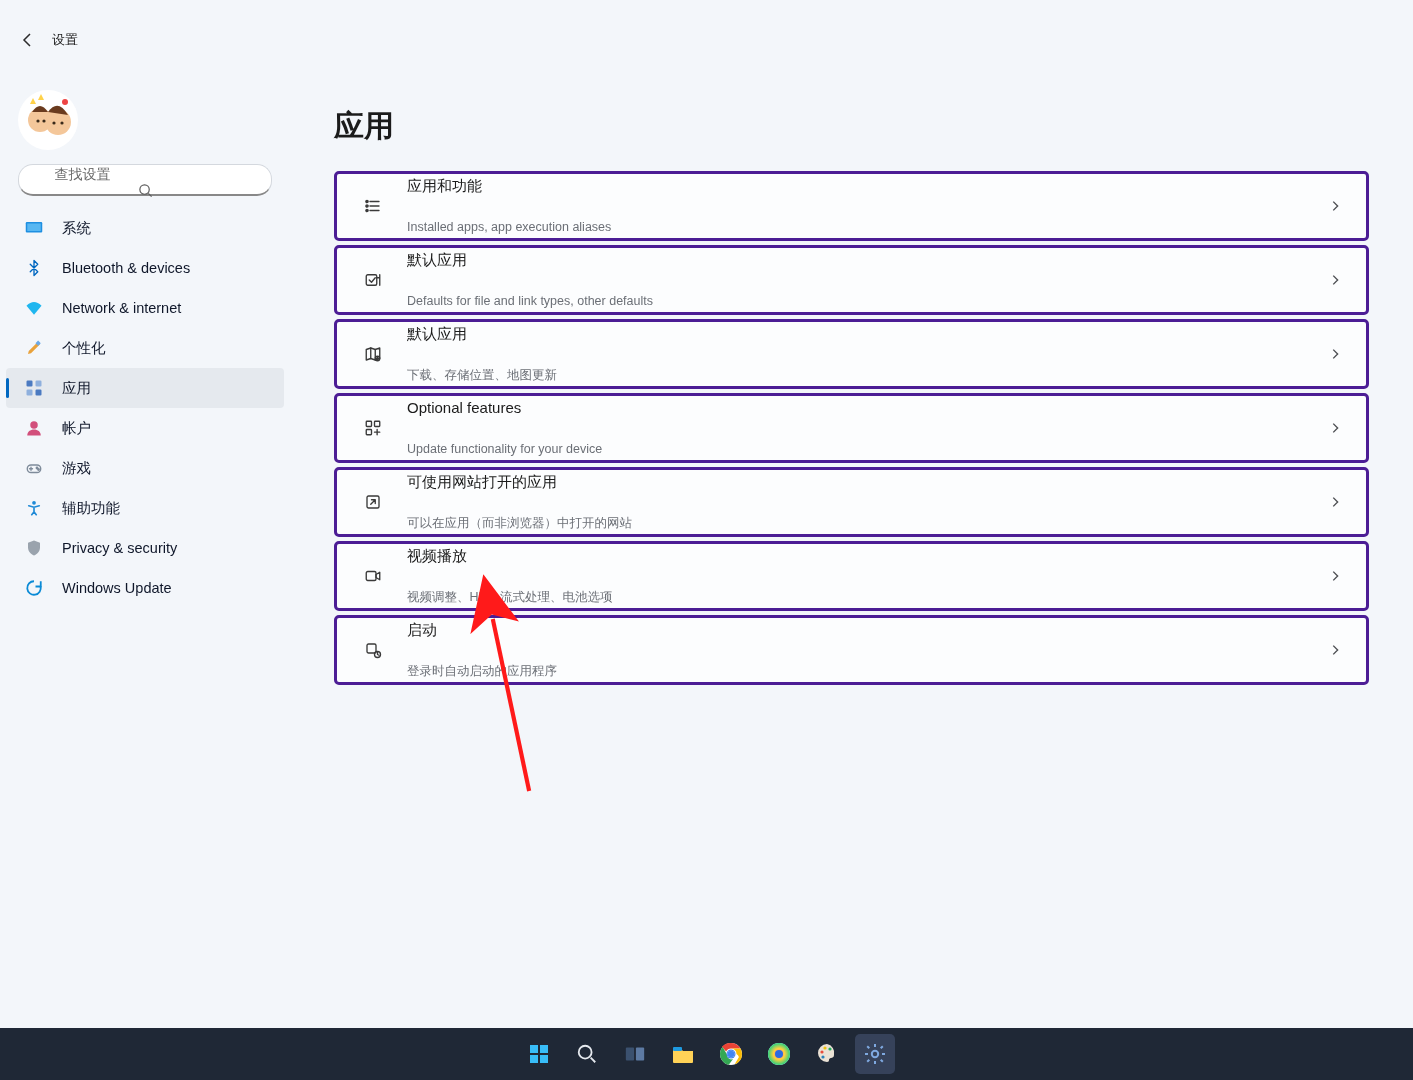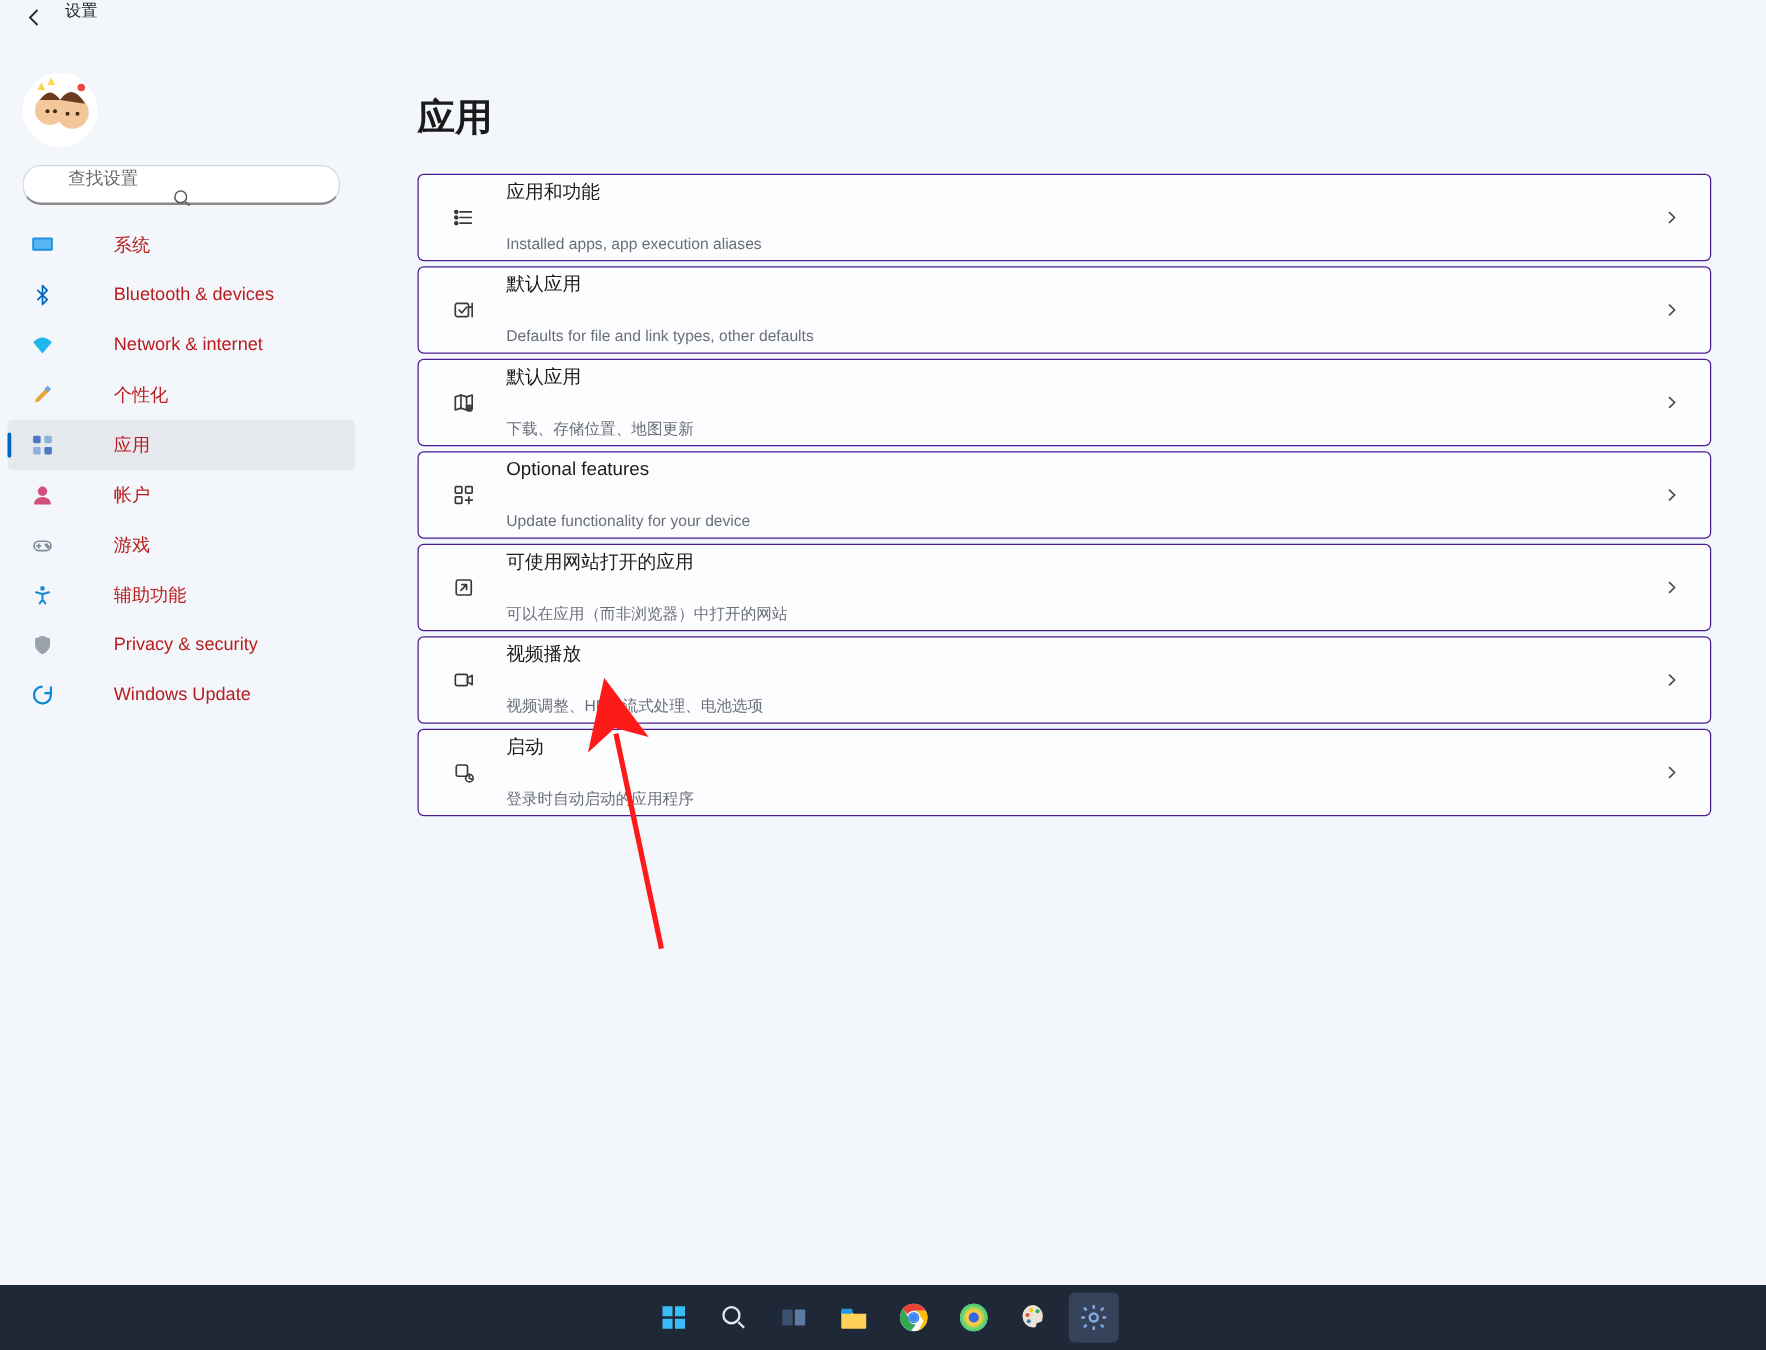--- a/index.html
+++ b/index.html
@@ -1,38 +1,38 @@
 <!DOCTYPE html>
 <html><head>
 <meta charset="utf-8">
 <style>
 html,body{margin:0;padding:0;width:1413px;height:1080px;font-family:"Segoe UI","Microsoft YaHei",sans-serif;background:#f3f6fa;overflow:hidden;color:#1b1b1b;}
-.header{display:flex;align-items:flex-start;height:48px;padding:0 14px;font-size:13px;}
+.header{display:flex;align-items:center;height:48px;padding:16px 14px;font-size:13px;}
 .back{width:28px;height:28px;display:flex;align-items:center;justify-content:center;border-radius:4px;color:#2b2b2b;}
 .header-title{margin-left:10px;color:#1b1b1b;}
 
 .body{display:flex;height:calc(100% - 48px);}
 .sidebar{width:290px;padding:6px 0 0 0;box-sizing:border-box;}
 .avatar{width:60px;height:60px;margin:4px 0 14px 18px;}
 .avatar svg{width:60px;height:60px;}
 .search{margin:0 18px 12px 18px;display:flex;align-items:center;height:32px;border-radius:15px;background:#fff;border:1px solid #d4d8de;border-bottom:2px solid #888;padding:0 10px;box-sizing:border-box;flex-direction:column;}
 .search input{flex:1;border:none;outline:none;font-size:14px;background:transparent;color:#333;}
 .search input::placeholder{color:#6a6a6a;}
 .search-icon{color:#5b5b5b;}
 .nav{margin-top:8px;}
-.nav-item{display:flex;align-items:center;height:40px;padding:0 18px;font-size:14.5px;color:#b91c1c;border-radius:4px;margin:0 6px;box-sizing:border-box;position:relative;cursor:pointer;gap:29px;}
+.nav-item{display:flex;align-items:center;height:40px;padding:0 18px;font-size:14.5px;color:#0f172a;border-radius:4px;margin:0 6px;box-sizing:border-box;position:relative;cursor:pointer;}
 .nav-item.active{background:#e5e9ee;}
 .nav-item.active::before{content:"";position:absolute;left:0;top:10px;bottom:10px;width:3px;border-radius:2px;background:#0067c0;}
 .nav-icon{width:20px;height:20px;margin-right:18px;display:flex;align-items:center;justify-content:center;flex:0 0 20px;}
 .nav-label{white-space:nowrap;}
 
 .main{flex:1;padding:26px 44px 0 44px;box-sizing:border-box;position:relative;}
 .page-title{font-size:30px;font-weight:600;margin-bottom:24px;}
 .cards{display:flex;flex-direction:column;gap:4px;}
-.card{display:flex;align-items:center;background:#fcfdfe;border:1px solid #4c1d95;border-radius:5px;height:70px;padding:0 24px;box-sizing:border-box;cursor:pointer;}
+.card{display:flex;align-items:center;background:#fcfdfe;border:3px solid #4c1d95;border-radius:5px;height:70px;padding:0 24px;box-sizing:border-box;cursor:pointer;}
 .card-icon{width:24px;height:24px;margin-right:22px;display:flex;align-items:center;justify-content:center;color:#3a3a3a;flex:0 0 24px;}
 .card-texts{flex:1;display:flex;flex-direction:column;justify-content:center;}
 .card-title{font-size:15px;color:#1b1b1b;line-height:1.35;}
 .card-sub{font-size:12.5px;color:#6b6f76;line-height:1.35;margin-top:22px;}
 .card-chevron{color:#4d4f53;}
 
 .overlay{position:absolute;inset:0;pointer-events:none;}
 
 .taskbar{position:absolute;left:0;bottom:0;width:100%;height:52px;background:#1f2836;}
 .taskbar-inner{position:absolute;bottom:0;left:50%;transform:translateX(-50%);display:flex;align-items:center;height:52px;gap:8px;}

